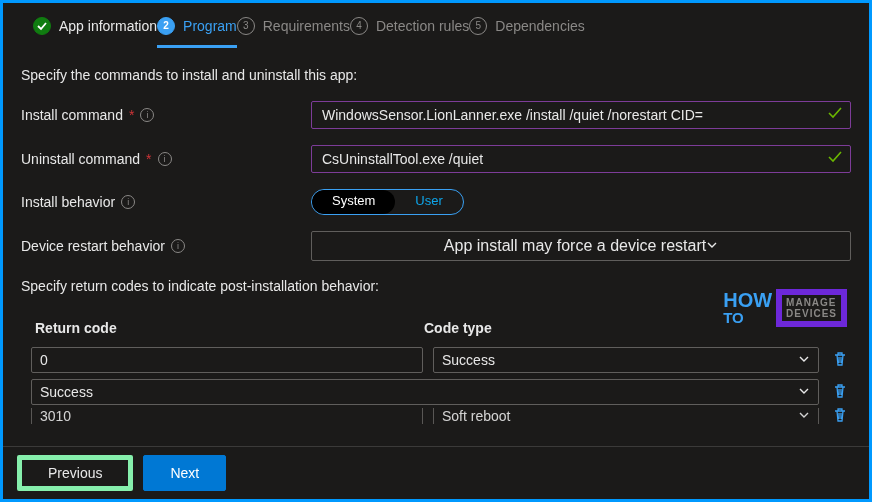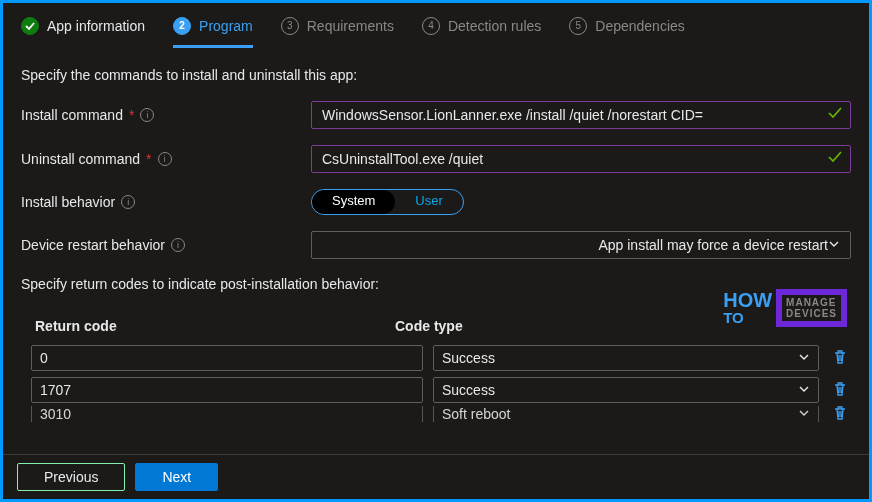--- a/index.html
+++ b/index.html
@@ -10,23 +10,23 @@
     font-size: 14px;
     width: 872px;
     height: 502px;
     overflow: hidden;
     position: relative;
     border: 3px solid #0099ff;
   }
   .tabs {
     display: flex;
     align-items: center;
-    gap: 28px;
     padding: 10px 18px 0 18px;
     height: 48px;
+    margin-left: 12px;
   }
   .tab {
     display: flex;
     align-items: center;
     gap: 8px;
     color: #8a8886;
     cursor: pointer;
     padding-bottom: 10px;
     border-bottom: 3px solid transparent;
   }
@@ -96,36 +96,36 @@
   }
   .segmented .seg.selected {
     background: #000000; color: #fff; border-radius: 14px;
   }
   .select {
     width: 100%;
     background: #1b1a19;
     border: 1px solid #605e5c;
     color: #e8e8e8;
     padding: 5px 10px;
-    font-size: 14px;
+    font-size: 16px;
     border-radius: 2px;
     display: flex;
-    justify-content: flex-end;
+    justify-content: center;
     align-items: center;
     cursor: pointer;
   }
   .chevron { color: #e8e8e8; }
   .table-area { margin-top: 4px; }
   .table-head {
     display: flex;
     padding: 8px 14px 8px 14px;
     color: #e8e8e8;
     font-weight: 600;
   }
-  .col-code { width: 360px; }
+  .col-code { width: 389px; }
   .col-type { flex: 1; }
   .table-row {
     display: flex;
     gap: 10px;
     padding: 3px 0 3px 10px;
     align-items: center;
   }
   .cell-input {
     background: #1b1a19;
     border: 1px solid #605e5c;
@@ -148,21 +148,21 @@
     gap: 10px;
     background: #1b1a19;
   }
   .btn {
     padding: 5px 26px;
     font-size: 14px;
     cursor: pointer;
     border-radius: 2px;
   }
   .btn-secondary {
-    background: transparent; border: 1px solid #86efac; color: #e8e8e8;
+    background: transparent; border: 5px solid #86efac; color: #e8e8e8;
   }
   .btn-primary {
     background: #0078d4; border: 1px solid #0078d4; color: #fff;
   }
   .watermark {
     position: absolute;
     right: 22px; top: 286px;
     display: flex; align-items: center; gap: 4px;
     pointer-events: none;
   }
@@ -291,21 +291,20 @@
             </svg></span>
       </div>
       <div class="trash">
         <svg width="16" height="16" viewBox="0 0 16 16">
             <path d="M3 4h10M6 4V2h4v2M5 4l1 10h4l1-10M7 6v6M9 6v6" stroke="#3aa0f3" stroke-width="1.3" fill="none"></path>
           </svg>
       </div>
     </div>
 
     <div class="table-row">
-      <input class="cell-input cell-code" value="1707" style="">
       <div class="cell-input cell-type">
         <span>Success</span>
         <span class="chevron"><svg width="12" height="12" viewBox="0 0 12 12">
               <path d="M2 4 L6 8 L10 4" stroke="#e8e8e8" stroke-width="1.4" fill="none"></path>
             </svg></span>
       </div>
       <div class="trash">
         <svg width="16" height="16" viewBox="0 0 16 16">
             <path d="M3 4h10M6 4V2h4v2M5 4l1 10h4l1-10M7 6v6M9 6v6" stroke="#3aa0f3" stroke-width="1.3" fill="none"></path>
           </svg>

